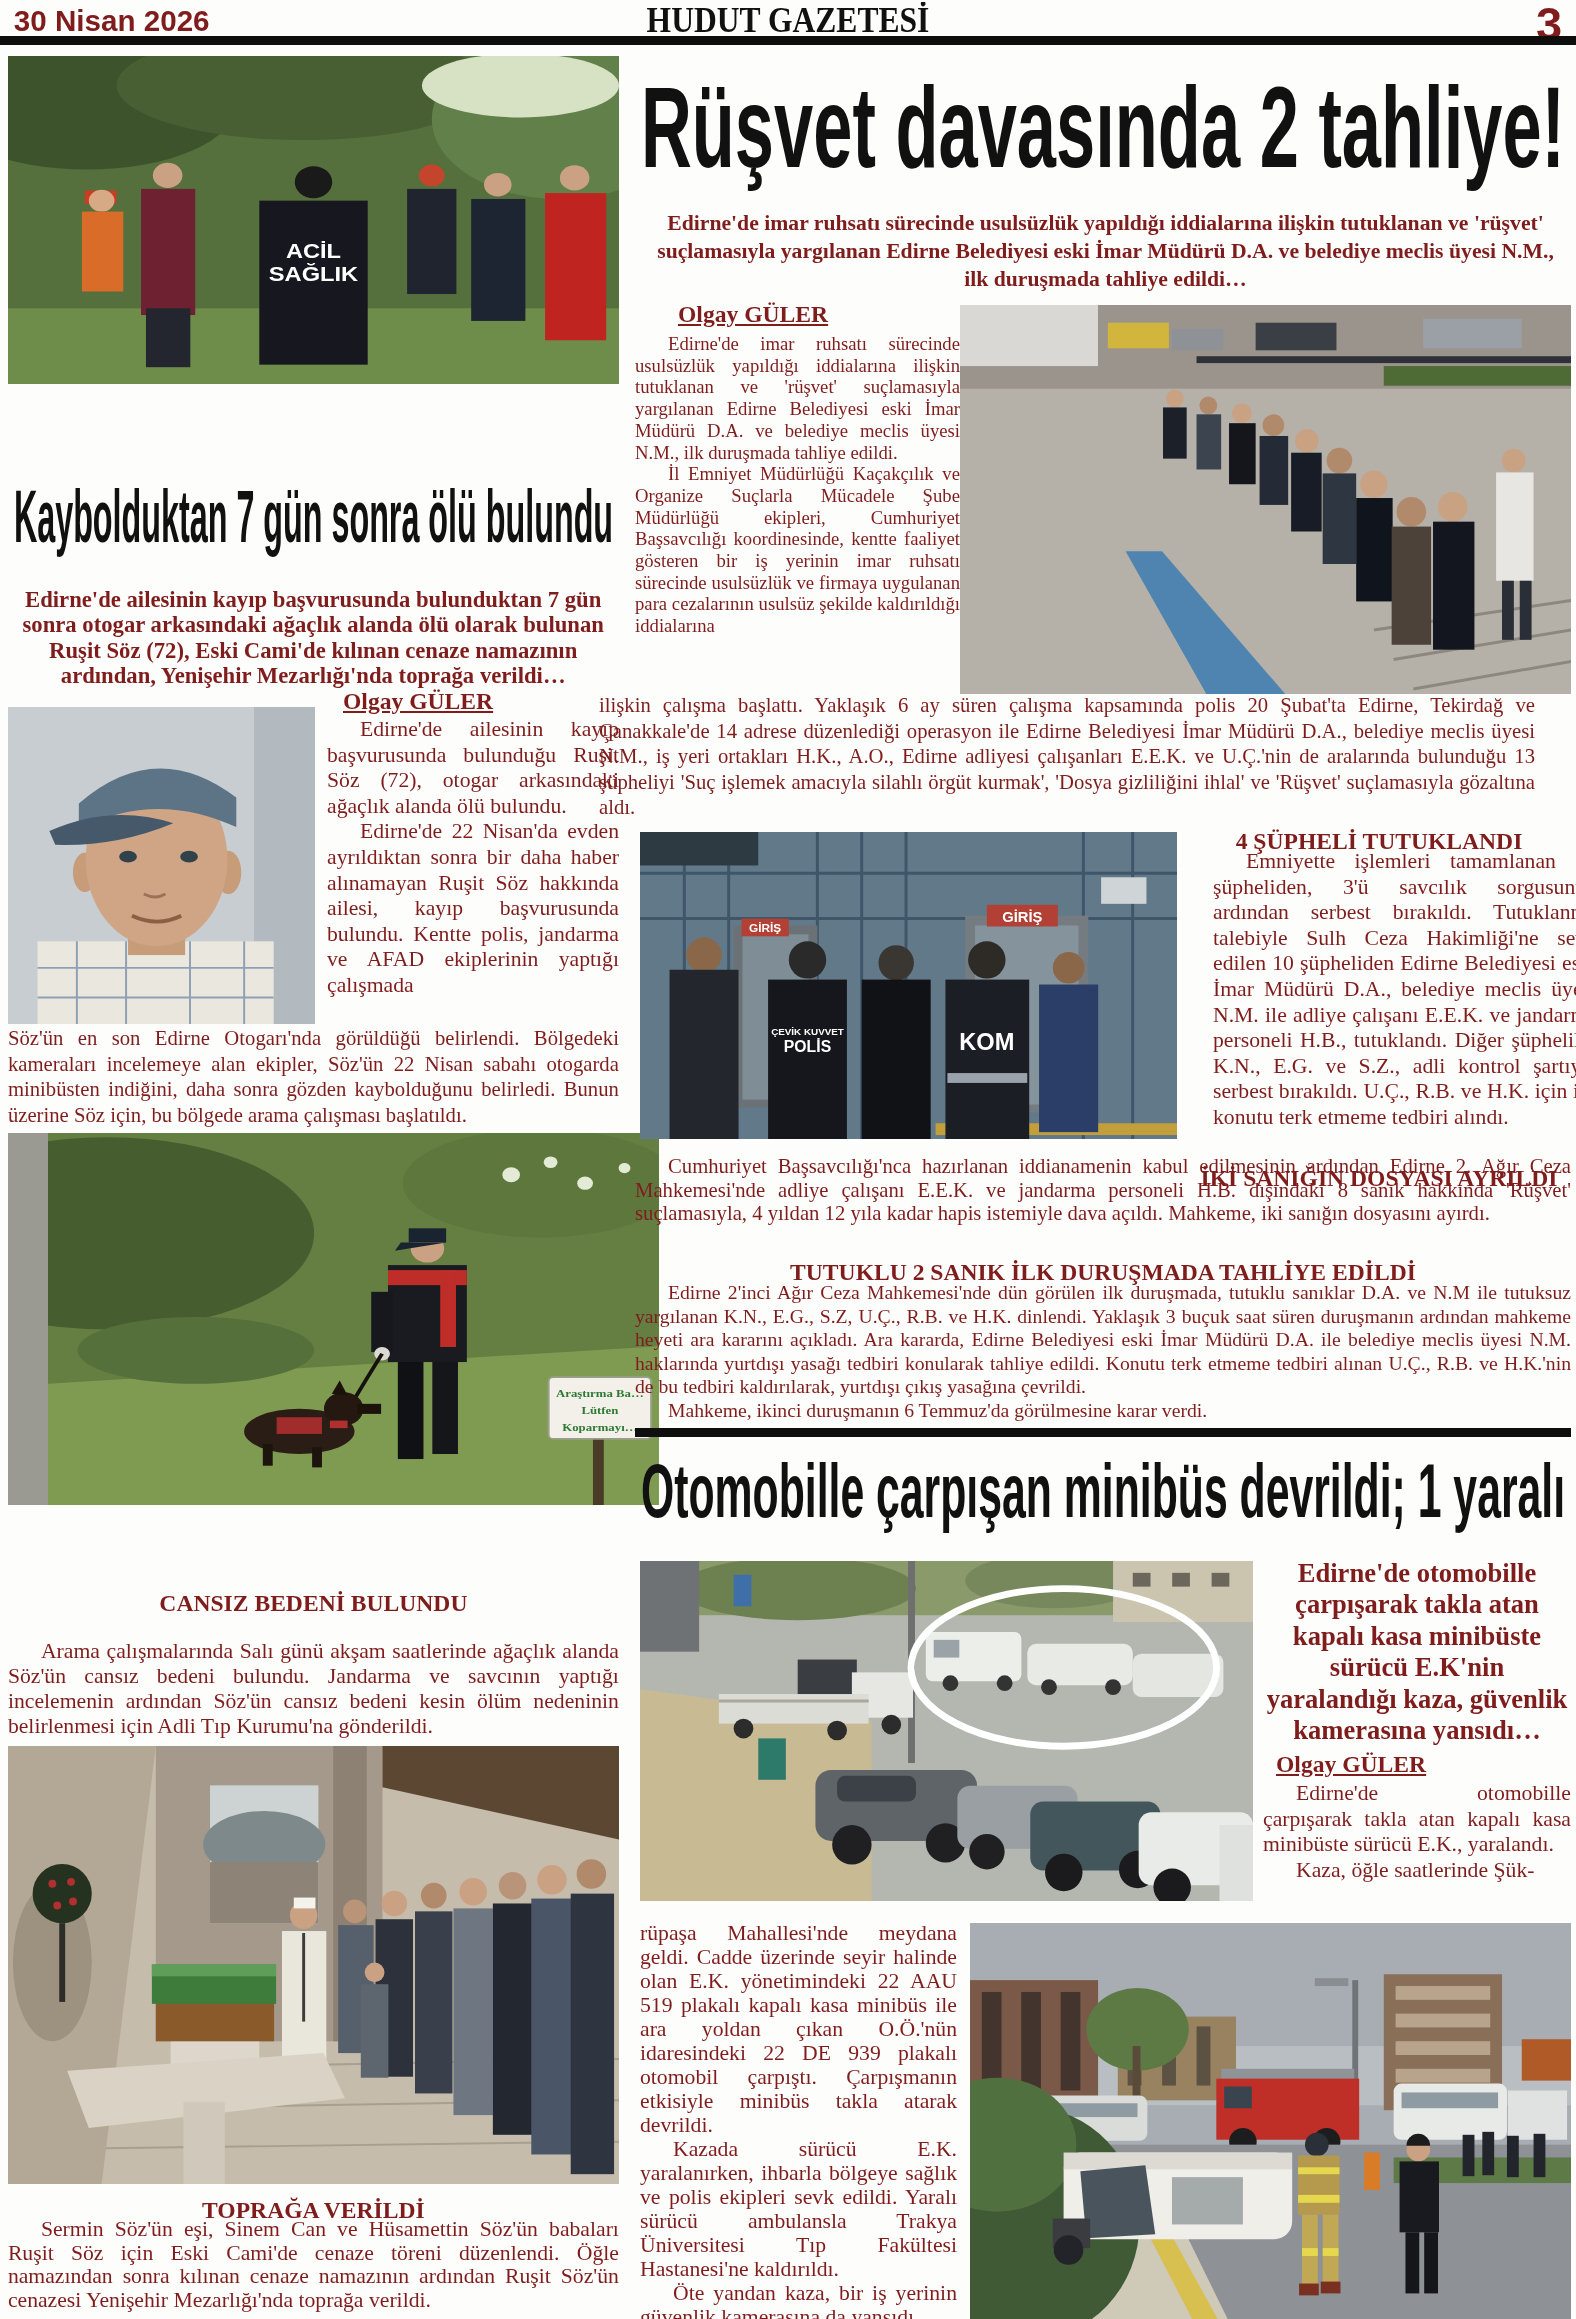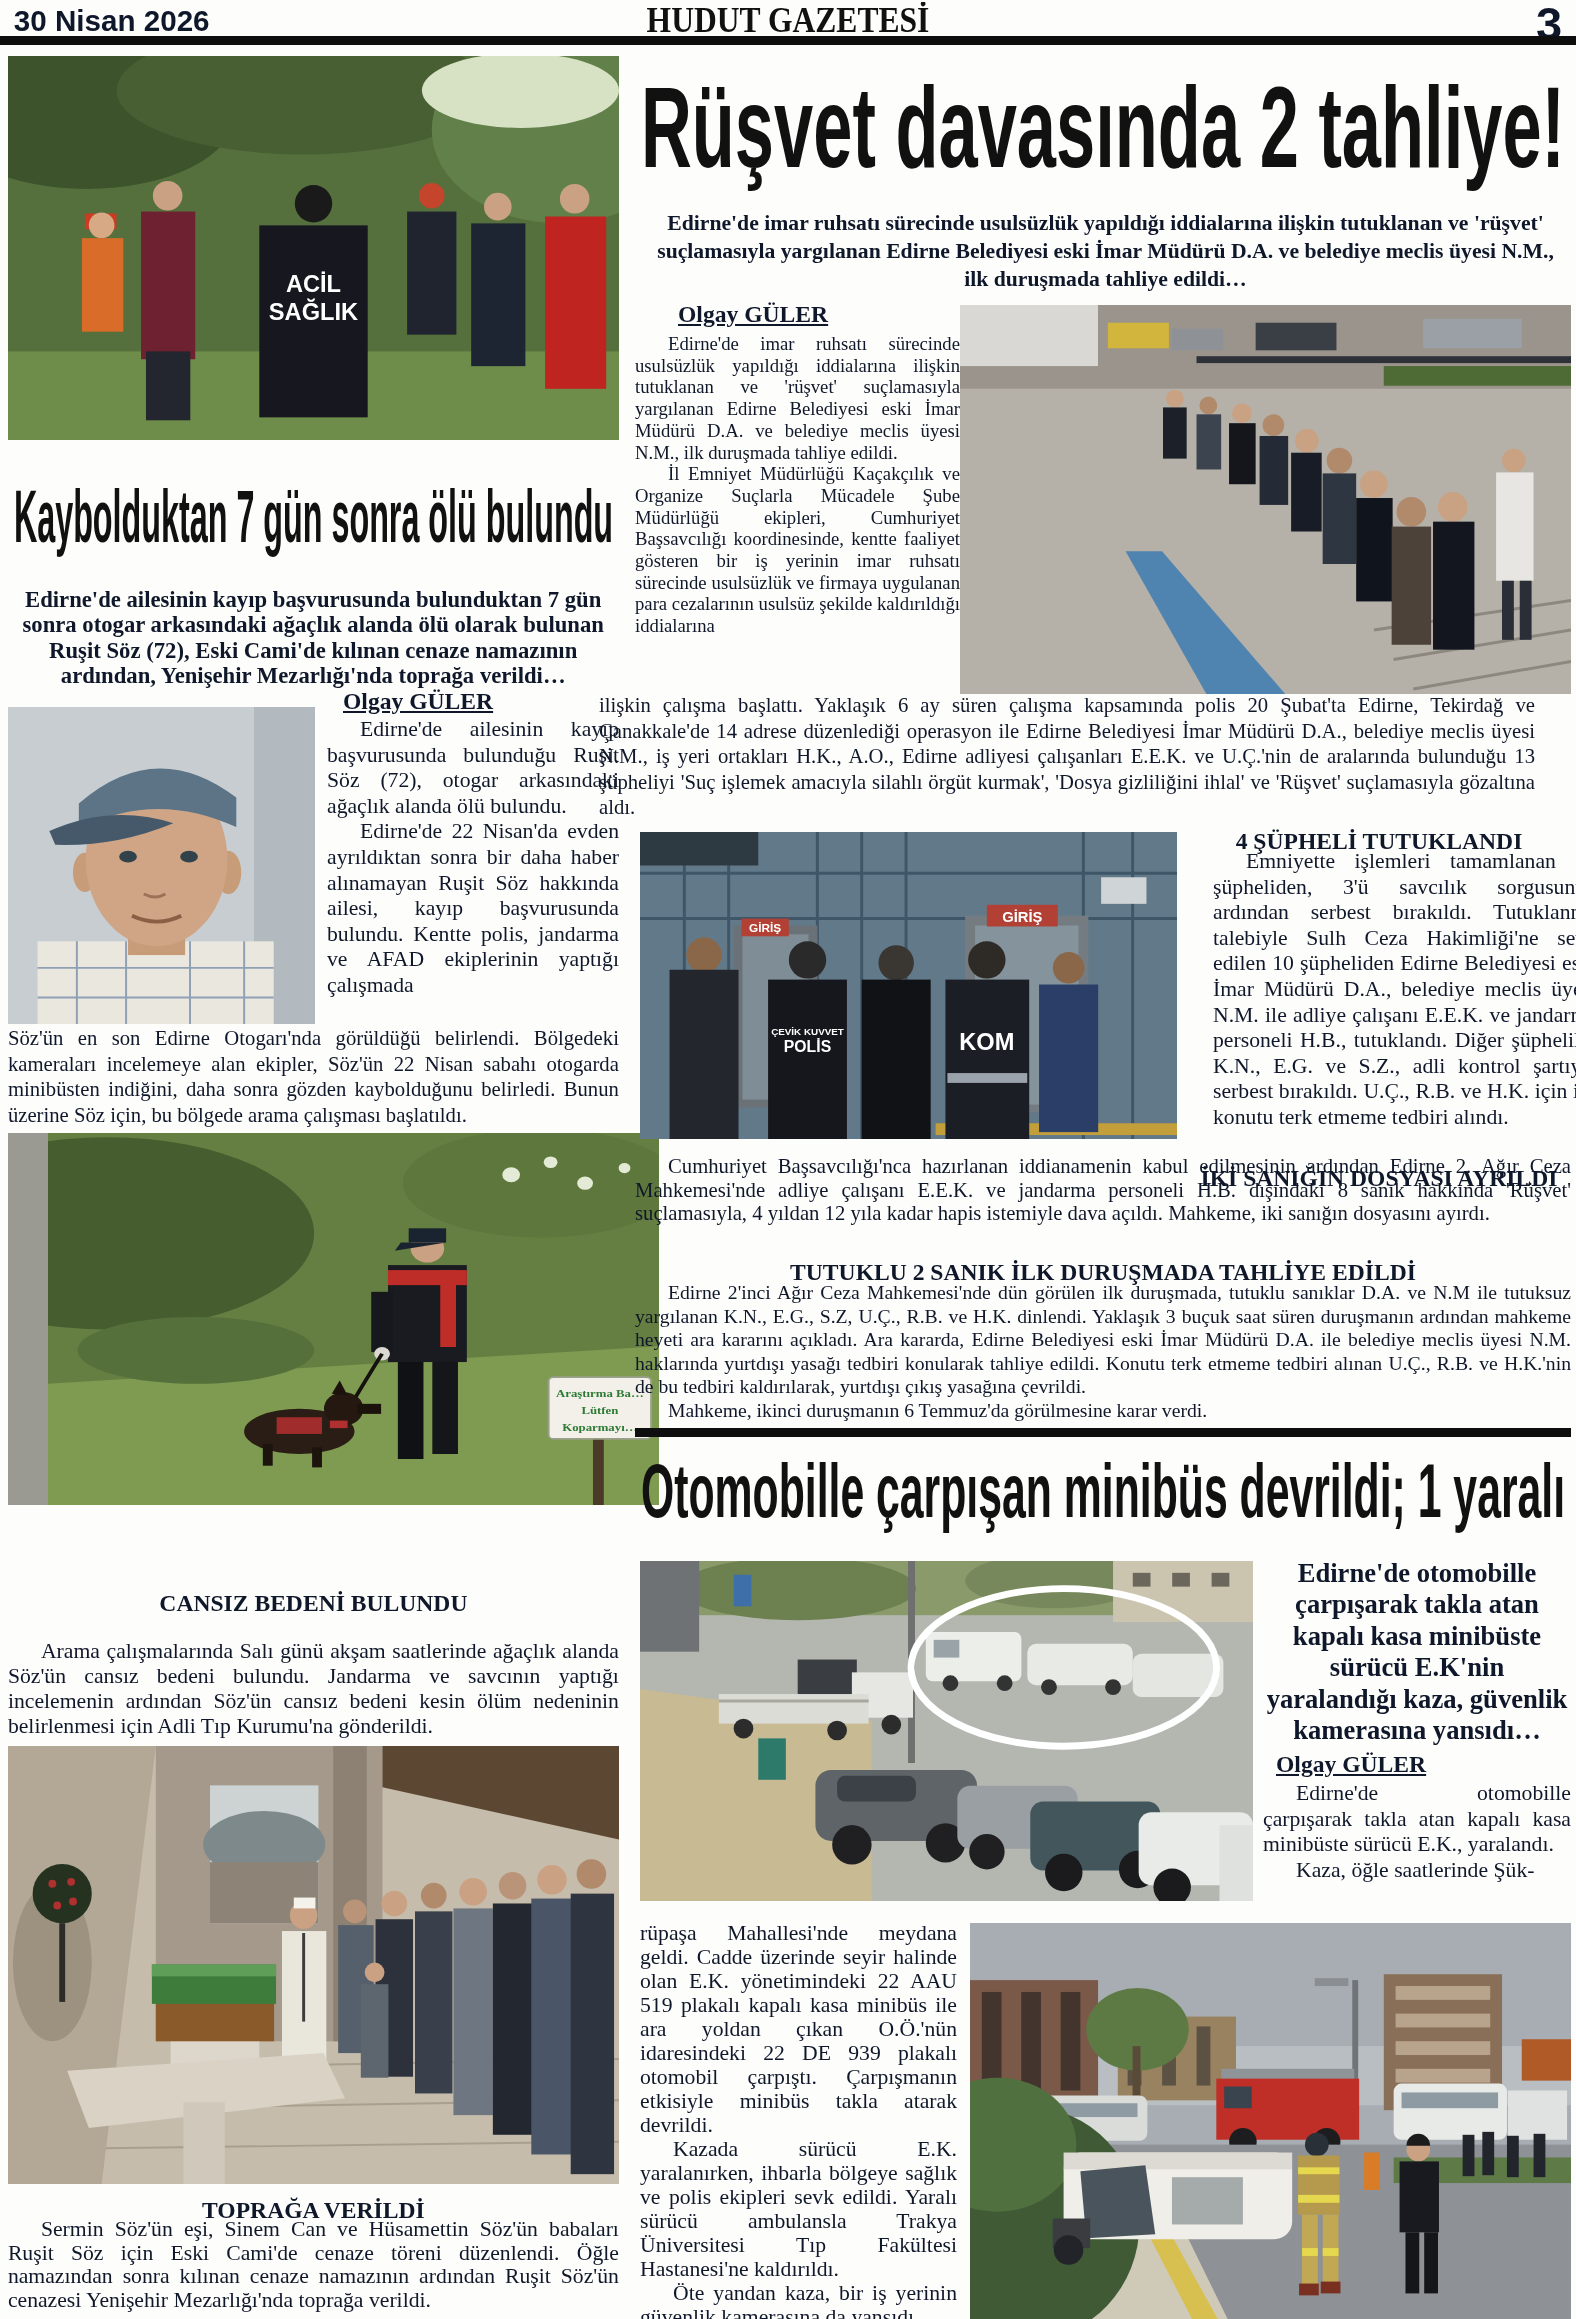--- a/index.html
+++ b/index.html
@@ -1,17 +1,17 @@
 <!DOCTYPE html>
 <html><head>
 <meta charset="utf-8">
 <style>
   html,body { margin:0; padding:0; background:#e8e8e8; }
   .page { position:relative; width:1576px; height:2320px; background:#fdfdfb;
-          font-family:"Liberation Serif", serif; color:#0f172a; overflow:hidden;
+          font-family:"Liberation Serif", serif; color:#7f1d1d; overflow:hidden;
           margin:0 auto; }
   .abs { position:absolute; }
   .rule { position:absolute; background:#0e0e0e; }
   .date { font-family:"Liberation Sans",sans-serif; font-weight:bold; font-size:29.6px; }
   .pageno { font-family:"Liberation Sans",sans-serif; font-weight:bold; font-size:47px; line-height:1; }
   .hl { font-family:"Liberation Sans",sans-serif; font-weight:bold; fill:#111; }
   .mast { font-family:"Liberation Serif",serif; font-weight:bold; fill:#111; }
   .lead { font-weight:bold; text-align:center; }
   .sec-head { font-weight:bold; text-align:center; font-size:23.6px; white-space:nowrap;margin-top:8px; }
   .byline { font-weight:bold; text-decoration:underline; font-size:23.6px; }
@@ -27,21 +27,21 @@
 
 <div class="page">
 
   <div class="abs date" style="left:13.8px; top:3.9px;">30 Nisan 2026</div>
   <svg class="abs" style="left:640px; top:2px;" width="296" height="39" viewBox="0 0 300 40">
     <text class="mast" x="150" y="31" font-size="36" text-anchor="middle" textLength="290" lengthAdjust="spacingAndGlyphs">HUDUT GAZETESİ</text>
   </svg>
   <div class="abs pageno" style="right:13.8px; top:0px;">3</div>
   <div class="rule" style="left:0; top:36px; width:1576px; height:8.9px;"></div>
 
-  <div class="ph" style="left:7.9px; top:56px; width:611px; height:384px;">
+  <div class="ph" style="left:7.9px; top:56px; width:611px; height:328px;">
     <svg viewBox="0 0 620 390" preserveAspectRatio="none">
       <rect width="620" height="390" fill="#55703c"></rect>
       <ellipse cx="80" cy="60" rx="150" ry="75" fill="#3c532c"></ellipse>
       <ellipse cx="300" cy="35" rx="190" ry="65" fill="#475f33"></ellipse>
       <ellipse cx="560" cy="75" rx="130" ry="95" fill="#62814a"></ellipse>
       <ellipse cx="520" cy="35" rx="100" ry="38" fill="#d7e2c4"></ellipse>
       <rect y="300" width="620" height="90" fill="#6f8d4a"></rect>
       <g>
         <rect x="78" y="160" width="32" height="16" fill="#cc3b22"></rect>
         <circle cx="95" cy="172" r="13" fill="#d7aa85"></circle>

